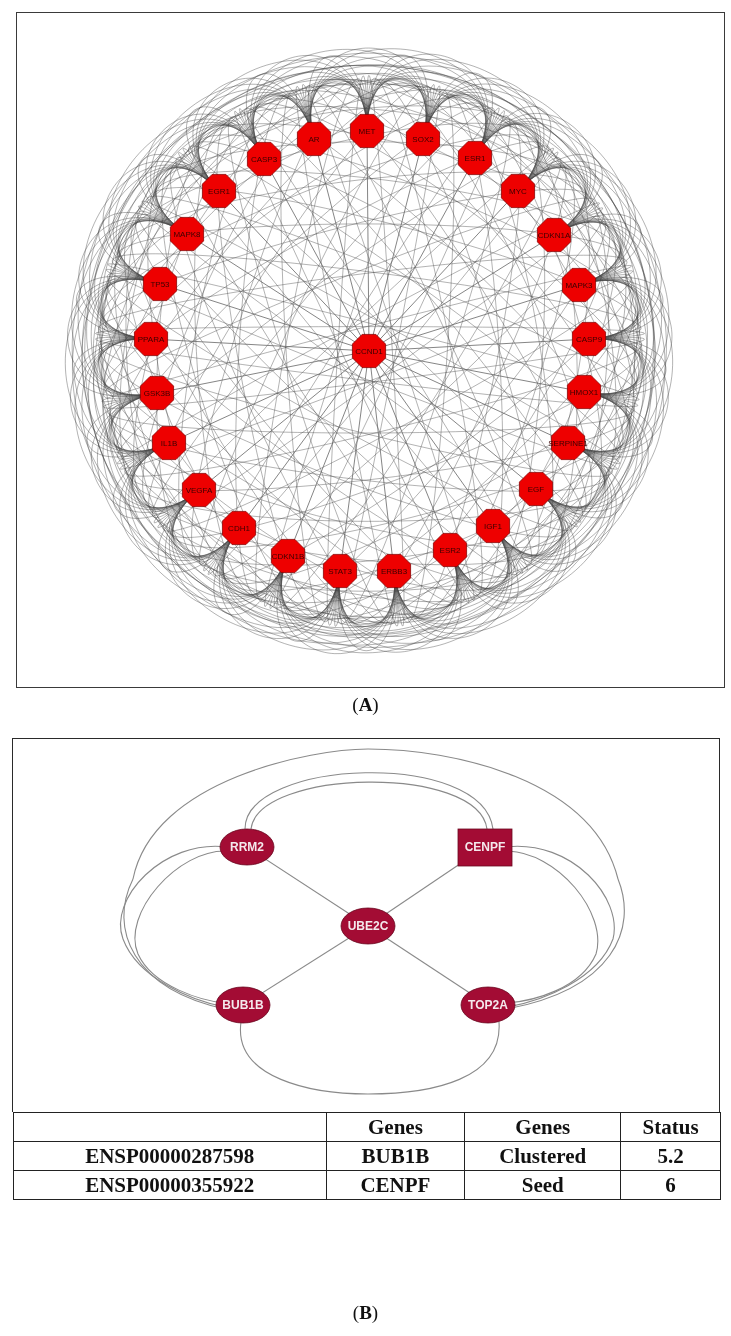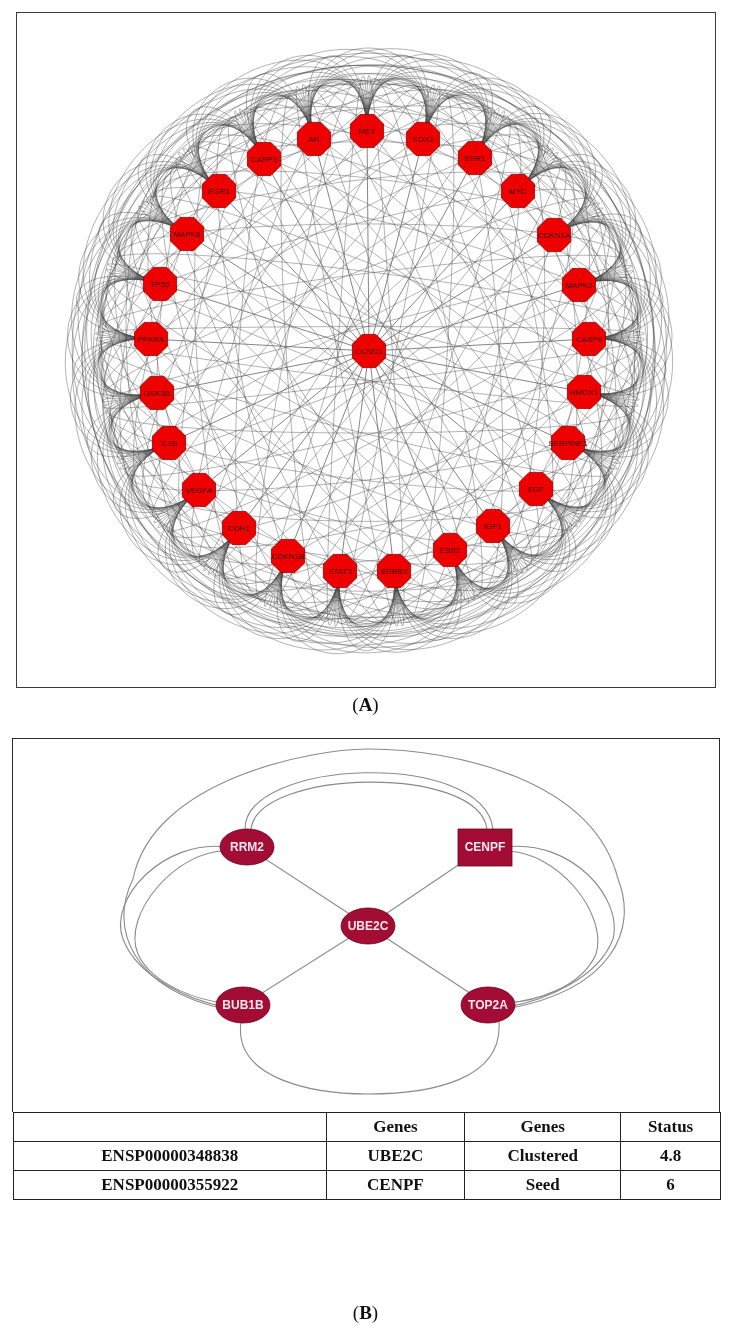--- a/index.html
+++ b/index.html
@@ -1,23 +1,23 @@
 <!DOCTYPE html>
 <html><head>
 <meta charset="utf-8">
 <style>
   html, body { margin: 0; padding: 0; background: #ffffff; }
   body { width: 731px; height: 1336px; position: relative; overflow: hidden; font-family: "Liberation Serif", serif; }
-  .panel-a { position: absolute; left: 16px; top: 12px; width: 698px; height: 674px; border: 1.5px solid #3a3a3a; background: #fff; }
+  .panel-a { position: absolute; left: 16px; top: 12px; width: 698px; height: 674px; border: 1.5px solid #3a3a3a; background: #fff; padding-left: 9px; }
   .panel-a svg { position: absolute; left: 0; top: 0; }
   .caption { position: absolute; left: 0; width: 731px; text-align: center; font-family: "Liberation Serif", serif; font-size: 19px; color: #111; }
   .caption b { font-weight: bold; }
   .panel-b { position: absolute; left: 12px; top: 738px; width: 706px; height: 373px; border: 1.5px solid #2a2a2a; border-bottom: none; background: #fff; }
   .panel-b svg { position: absolute; left: 0; top: 0; }
-  table.result { position: absolute; left: 13px; top: 1112px; width: 708px; border-collapse: collapse; font-family: "Liberation Serif", serif; font-weight: bold; font-size: 17px; color: #111; }
+  table.result { position: absolute; left: 13px; top: 1112px; width: 708px; border-collapse: collapse; font-family: "Liberation Serif", serif; font-weight: bold; font-size: 21px; color: #111; }
   table.result td, table.result th { border: 1.5px solid #222; height: 28px; padding: 0; text-align: center; line-height: 28px; }
   table.result th { font-weight: bold; }
   .node-label { font-family: "Liberation Sans", sans-serif; font-size: 8px; fill: #3a0000; text-anchor: middle; dominant-baseline: central; }
   .b-label { font-family: "Liberation Sans", sans-serif; font-size: 12px; fill: #f4e8ec; text-anchor: middle; dominant-baseline: central; font-weight: bold; }
 </style>
 </head>
 <body>
 
 <div class="panel-a">
   <svg id="svg-a" width="698" height="674" viewBox="16 12 698 674">
@@ -515,24 +515,24 @@
       <col style="width:100px">
   </colgroup>
   <tbody>
       <tr>
     <th></th>
     <th>Genes</th>
     <th>Genes</th>
     <th>Status</th>
   </tr>
   <tr>
-    <td>ENSP00000348838</td>
-    <td>UBE2C</td>
+    <td>ENSP00000287598</td>
+    <td>BUB1B</td>
     <td>Clustered</td>
-    <td>4.8</td>
+    <td>5.2</td>
   </tr>
   <tr>
     <td>ENSP00000355922</td>
     <td>CENPF</td>
     <td>Seed</td>
     <td>6</td>
   </tr>
 </tbody>
   </table>
 <div class="caption" style="top:1302px;"><span>(</span><b>B</b><span>)</span></div>

